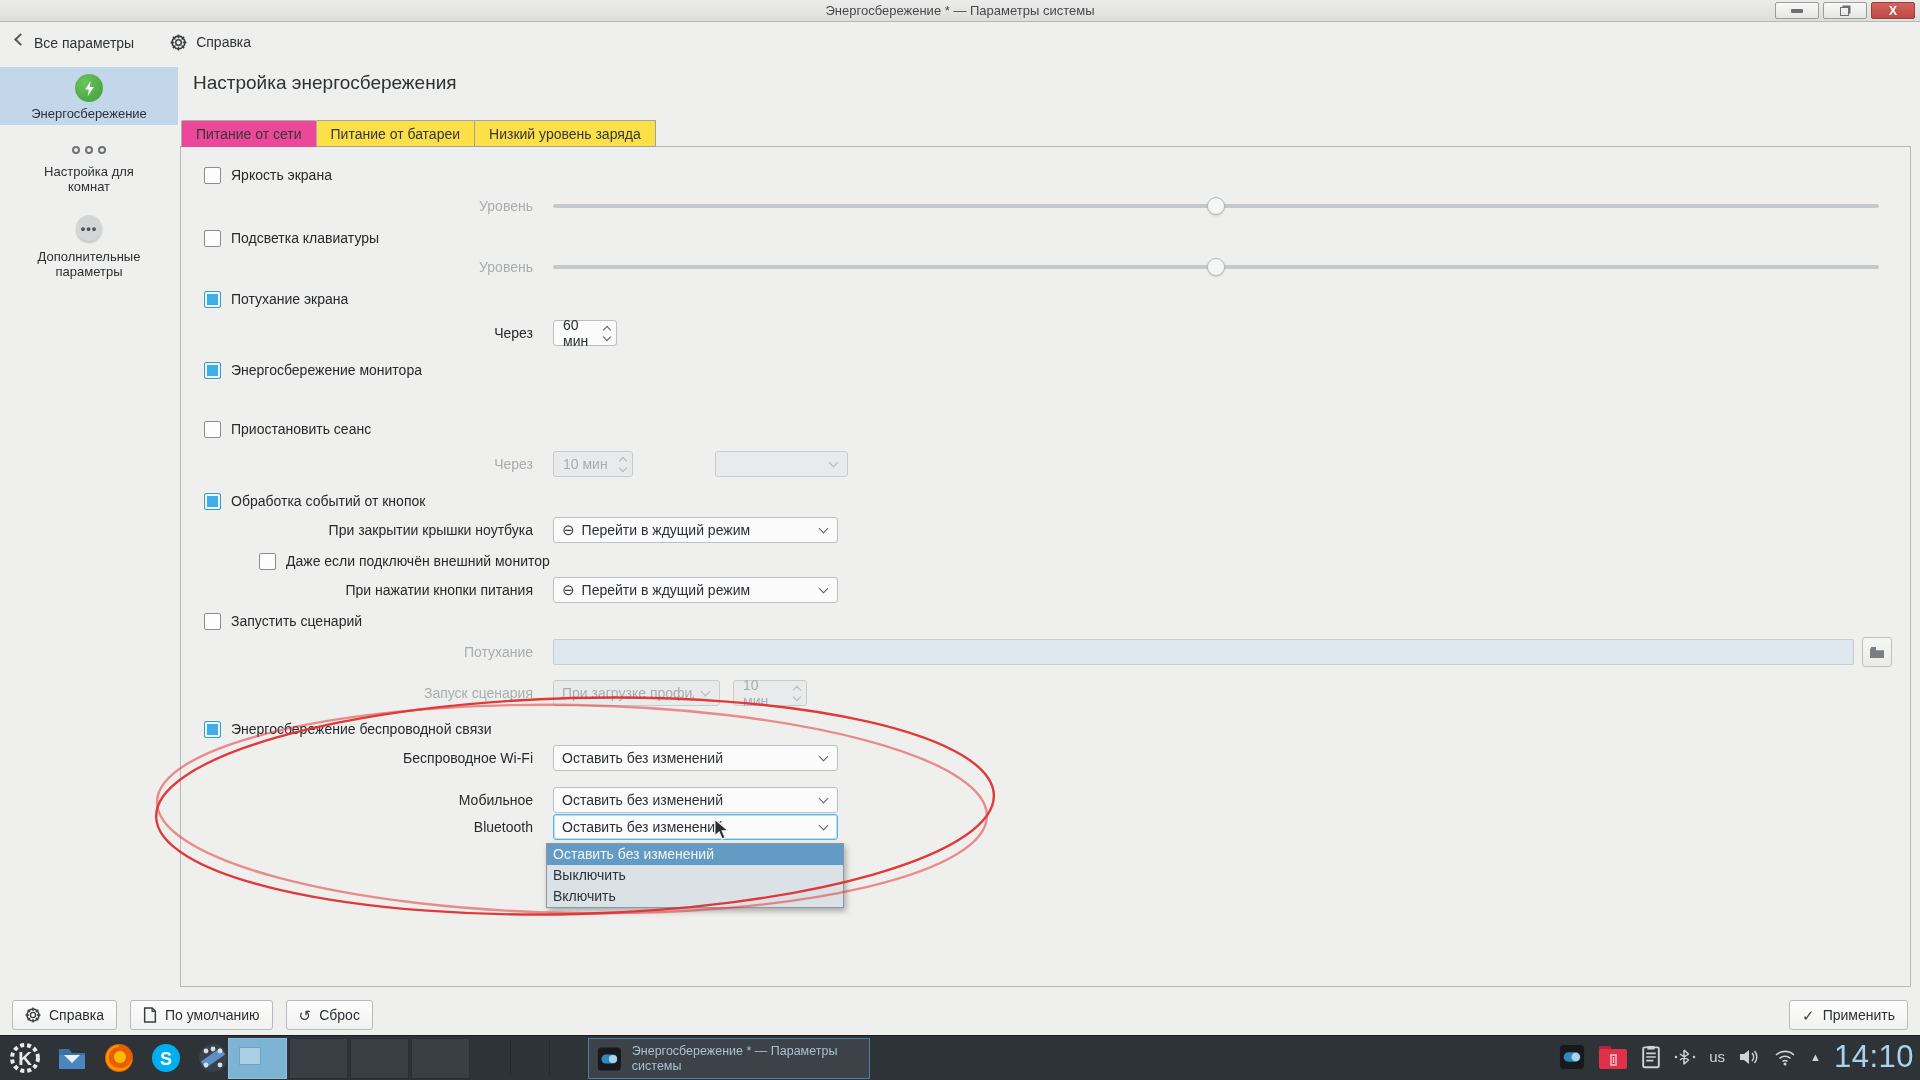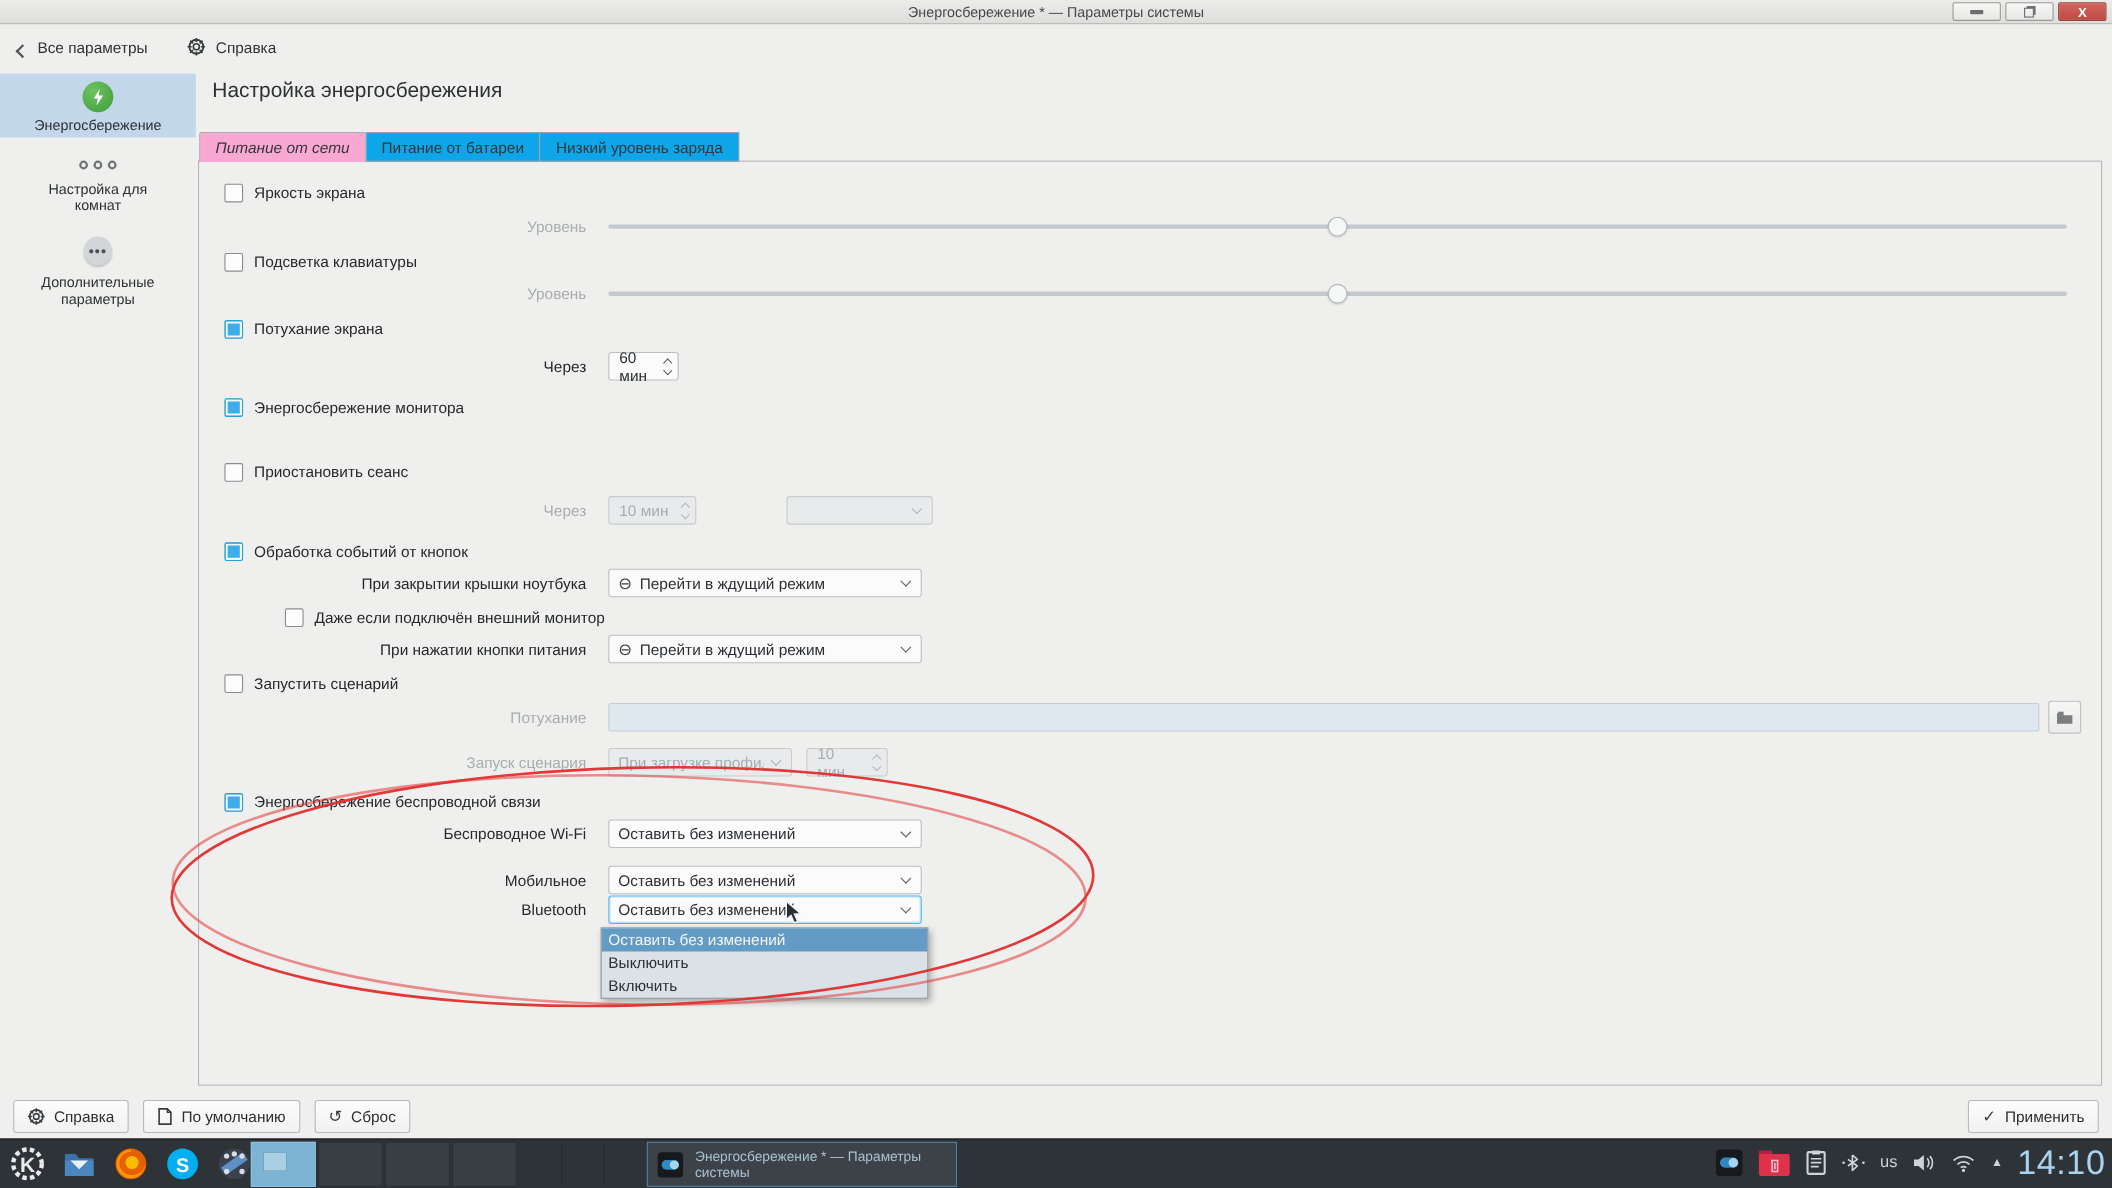--- a/index.html
+++ b/index.html
@@ -12,41 +12,41 @@
   .titlebar-text { position:absolute; left:0; right:0; top:3px; text-align:center; font-size:13px; color:#45494c; }
   .winbtns { position:absolute; right:5px; top:2px; display:flex; gap:4px; }
   .winbtn { width:44px; height:17px; border:1px solid #9c9c9a; border-radius:2px;
     background:linear-gradient(#f8f8f7,#e6e6e5); display:flex; align-items:center; justify-content:center; }
   .winbtn.close { background:linear-gradient(#d2645e,#bf4a44); border-color:#97403b; color:#fff; font-weight:bold; font-size:12px; }
   .ico-min { width:12px; height:4px; background:#6b6f72; border-radius:1px; }
   .ico-max { width:9px; height:9px; border:1.5px solid #6b6f72; box-shadow:2px -2px 0 -0.5px #6b6f72; margin:2px 0 0 -2px; }
 
   
   .toolbar { position:absolute; left:0; top:23px; width:1920px; height:39px; display:flex; align-items:center; gap:36px; padding-left:16px; }
-  .toolbtn { display:flex; align-items:flex-end; gap:9px; color:#2e3236; cursor:default; }
+  .toolbtn { display:flex; align-items:flex-start; gap:9px; color:#2e3236; cursor:default; }
   .chevron-left { width:9px; height:9px; border-left:2px solid #54585c; border-bottom:2px solid #54585c; transform:rotate(45deg); }
 
   
   .sidebar { position:absolute; left:0; top:62px; width:178px; bottom:85px; background:#eff0ee; }
   .side-item { position:absolute; left:0; width:178px; text-align:center; font-size:13px; color:#2c3034; }
   .side-item.selected { background:#c3d7ea; }
   .bolt-circle { width:28px; height:28px; border-radius:50%; margin:7px auto 4px;
     background:radial-gradient(circle at 35% 30%, #6cc25e, #3f9e3b); display:flex; align-items:center; justify-content:center; }
   .dots-outline { display:flex; gap:5px; justify-content:center; margin:14px auto 10px; }
   .dots-outline i { width:8px; height:8px; border:2px solid #6e7377; border-radius:50%; }
   .gray-circle { width:26px; height:26px; border-radius:50%; background:#d3d6d8; box-shadow:0 2px 2px rgba(0,0,0,.18);
     margin:10px auto 8px; display:flex; align-items:center; justify-content:center; color:#4c5155; font-size:13px; letter-spacing:1px; font-weight:bold; }
 
   
   .page-title { position:absolute; left:193px; top:72px; font-size:19px; font-weight:500; color:#2d3134; }
   .tabs { position:absolute; left:181px; top:120px; height:27px; display:flex; z-index:3; }
-  .tab { height:27px; line-height:26px; padding:0 14px; font-size:14px; background:#0ea5e9;
+  .tab { height:27px; line-height:26px; padding:0 14px; font-size:14px; background:#fde047;
     border:1px solid #9fa3a5; border-left:none; color:#33373a; }
   .tab:first-child { border-left:1px solid #9fa3a5; border-radius:2px 0 0 0; }
-  .tab.active { background:#f9a8d4; border:1px solid #aaaeb1; border-bottom:1px solid #eff0ee; border-radius:2px 2px 0 0; height:28px;font-style:italic; }
+  .tab.active { background:#ec4899; border:1px solid #aaaeb1; border-bottom:1px solid #eff0ee; border-radius:2px 2px 0 0; height:28px; }
   .frame { position:absolute; left:180px; top:146px; width:1731px; height:841px; border:1px solid #b4b8bb; background:#eff0ee; }
 
   
   .cbrow { position:absolute; left:23px; display:flex; align-items:center; gap:10px; height:20px; }
   .cb { width:17px; height:17px; border:1px solid #878d92; border-radius:2px; background:#fdfdfd; flex:none; }
   .cb.on { background:#3daee9; border-color:#2e9fd6; box-shadow:inset 0 0 0 2px #f4f6f7; }
   .ctlrow { position:absolute; left:0; width:100%; display:flex; align-items:center; height:26px; }
   .flabel { width:352px; text-align:right; margin-right:20px; color:#26292d; flex:none; }
   .flabel.dis { color:#a8adb1; }
 

